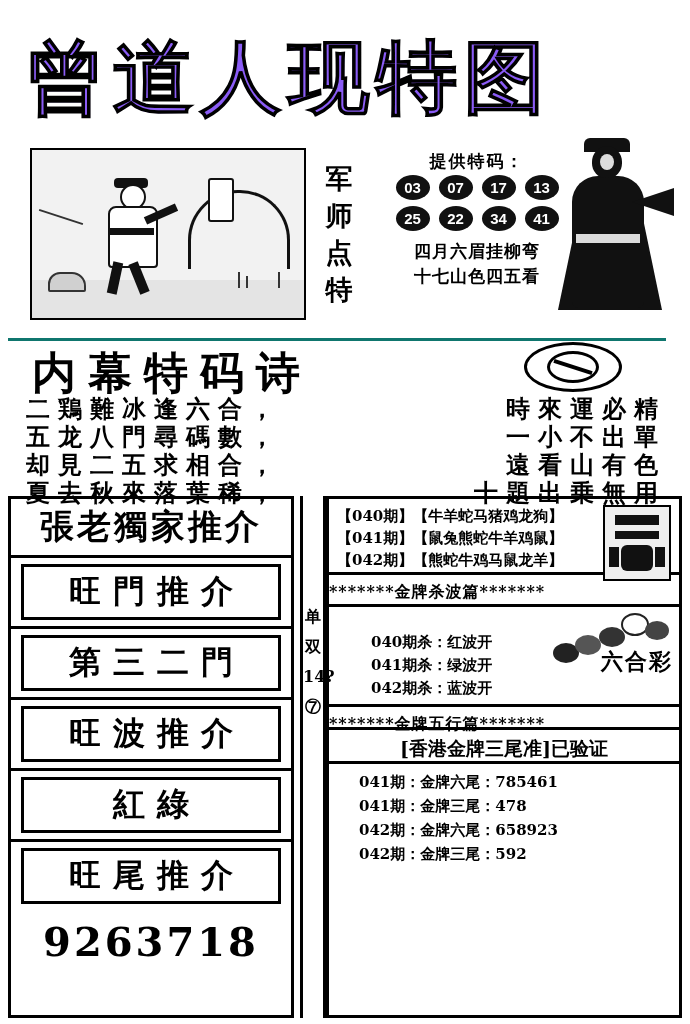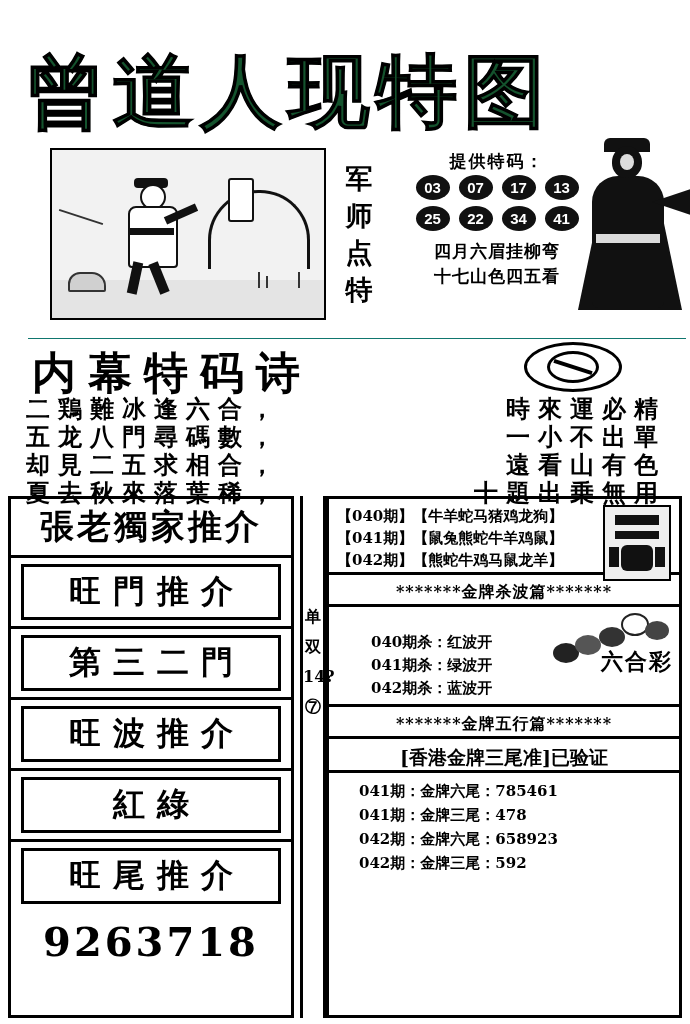--- a/index.html
+++ b/index.html
@@ -1,30 +1,30 @@
 <!DOCTYPE html>
 <html><head>
 <meta charset="utf-8">
 <style>
   html,body{margin:0;padding:0;background:#8a8a8a;}
   body{width:690px;height:1024px;font-family:"DejaVu Sans","Liberation Sans",sans-serif;}
   .page{position:relative;width:690px;height:1024px;background:#ffffff;overflow:hidden;}
 
   
   .title{
-    position:absolute;left:30px;top:43px;width:630px;height:96px;
+    position:absolute;left:30px;top:29px;width:630px;height:96px;
     font-family:"DejaVu Serif","Liberation Serif",serif;
-    font-weight:bold;font-size:80px;letter-spacing:6px;color:#14532d;
+    font-weight:bold;font-size:80px;letter-spacing:6px;color:#8b5cf6;
     line-height:96px;white-space:nowrap;
     -webkit-text-stroke:1px #000;
   }
   .title span{display:inline-block;transform:scaleX(1.02);}
 
   
-  .topband{position:absolute;left:28px;top:140px;width:658px;height:198px;border-bottom:1px solid #0f766e;}
+  .topband{position:absolute;left:8px;top:140px;width:658px;height:198px;border-bottom:3px solid #0f766e;}
   .cartoon{
     position:absolute;left:22px;top:8px;width:272px;height:168px;
     border:2px solid #000;background:#f2f2f2;overflow:hidden;
   }
   .cartoon .ground{position:absolute;left:0;bottom:0;width:100%;height:38px;background:#e4e4e4;}
   .cartoon .arc{position:absolute;right:14px;top:40px;width:96px;height:76px;border:3px solid #111;border-bottom:none;border-radius:50px 50px 0 0;}
   .cartoon .fig{position:absolute;left:72px;top:34px;width:60px;height:112px;}
   .cartoon .fig .head{position:absolute;left:16px;top:0;width:22px;height:22px;border:2px solid #111;border-radius:50%;background:#fff;}
   .cartoon .fig .hat{position:absolute;left:10px;top:-6px;width:34px;height:10px;background:#111;border-radius:4px;}
   .cartoon .fig .body{position:absolute;left:4px;top:22px;width:46px;height:58px;background:#fff;border:2px solid #111;border-radius:8px 8px 4px 4px;}
@@ -124,21 +124,21 @@
     text-align:center;padding-top:106px;line-height:30px;letter-spacing:0;
   }
 
   
   .rightpanel{position:absolute;left:318px;top:0;width:356px;height:522px;border:3px solid #000;box-sizing:border-box;}
   .rp-sec{border-bottom:3px solid #000;padding:6px 8px;box-sizing:border-box;position:relative;}
   .rp-line{
     font-family:"DejaVu Serif","Liberation Serif",serif;font-weight:bold;font-size:15px;line-height:22px;color:#000;
   }
   .rp-banner{
-    text-align:center;font-family:"DejaVu Serif","Liberation Serif",serif;font-weight:bold;font-size:16px;
+    font-family:"DejaVu Serif","Liberation Serif",serif;font-weight:bold;font-size:16px;
     letter-spacing:1px;padding:3px 0;
   }
   .rp-kill{font-family:"DejaVu Serif","Liberation Serif",serif;font-weight:bold;font-size:15px;line-height:23px;padding-left:34px;}
   .lotto{
     position:absolute;right:6px;top:2px;width:122px;height:66px;
   }
   .lotto .b{position:absolute;border-radius:50%;}
   .lotto .b1{left:2px;top:34px;width:26px;height:20px;background:#222;}
   .lotto .b2{left:24px;top:26px;width:26px;height:20px;background:#555;}
   .lotto .b3{left:48px;top:18px;width:26px;height:20px;background:#333;}
@@ -305,21 +305,21 @@
           <div class="b b3"></div>
           <div class="b b4"></div>
           <div class="b b5"></div>
           <div class="cap">六合彩</div>
         </div>
         <div class="rp-kill" style="padding-top:18px">040期杀：红波开</div>
         <div class="rp-kill">041期杀：绿波开</div>
         <div class="rp-kill">042期杀：蓝波开</div>
       </div>
 
-      <div class="rp-sec" style="height:32px;padding:4px 0">
+      <div class="rp-sec" style="height:23px;padding:4px 0">
         <div class="rp-banner">*******金牌五行篇*******</div>
       </div>
 
 
       <div class="rp-sec" style="height:34px;padding:2px 0">
         <div class="rp-hk">[香港金牌三尾准]已验证</div>
       </div>
 
       <div class="rp-sec" style="height:auto;border-bottom:none;padding-top:6px">
         <div class="rp-tail">041期：金牌六尾：785461</div>

